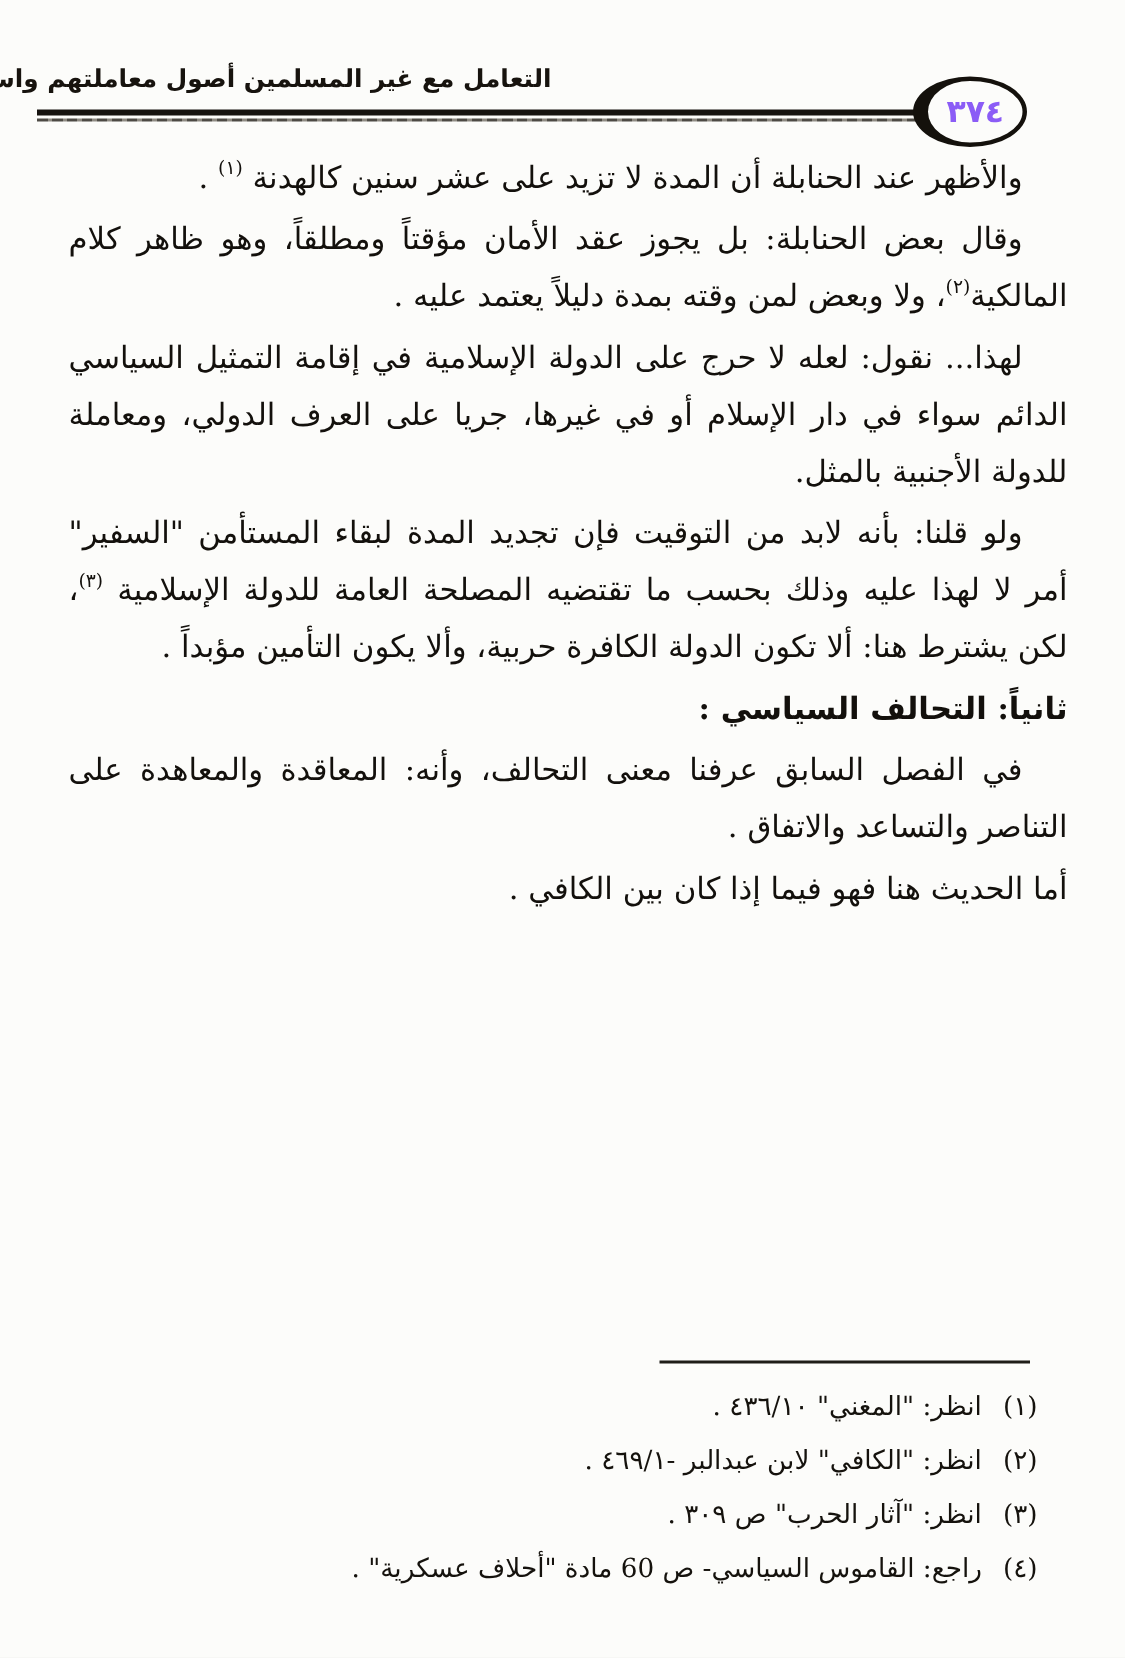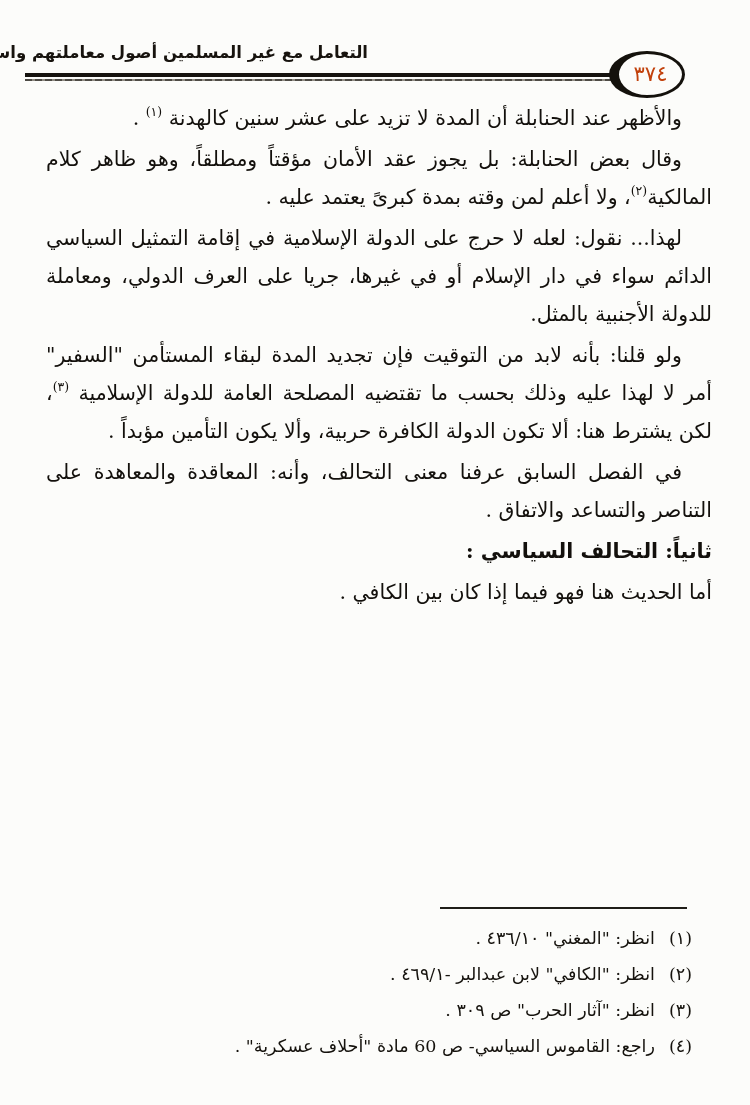--- a/index.html
+++ b/index.html
@@ -34,21 +34,21 @@
   .page-badge {
     position: absolute; top: 51px; left: 609px;
     width: 76px; height: 47px; box-sizing: border-box;
     background: #fcfcfa;
     border: 3px solid #14110c;
     border-left-width: 10px;
     border-radius: 50%;
     display: flex; align-items: center; justify-content: center;
   }
   .page-badge .num {
-    font-size: 21px; font-weight: normal; letter-spacing: 1px; color: #c2410c;
+    font-size: 21px; font-weight: bold; letter-spacing: 1px; color: #8b5cf6;
     transform: translateY(-1px);
   }
 
   
   .body-text {
     position: absolute; top: 99px; right: 38px; left: 46px;
     direction: rtl; text-align: justify;
     font-size: 20.5px; line-height: 38px; color: #13100c;
   }
   .para { margin: 0 0 3px 0; text-indent: 30px; }
@@ -83,25 +83,25 @@
 
   <div class="header-rule-main"></div>
   <div class="header-rule-sub"></div>
 
   <div class="page-badge">
     <span class="num">٣٧٤</span>
   </div>
 
   <div class="body-text">
     <div class="para"><span>والأظهر عند الحنابلة أن المدة لا تزيد على عشر سنين كالهدنة </span><sup class="fn-ref">(١)</sup><span> .</span></div>
-    <div class="para"><span>وقال بعض الحنابلة: بل يجوز عقد الأمان مؤقتاً ومطلقاً، وهو ظاهر كلام المالكية</span><sup class="fn-ref">(٢)</sup><span>، ولا أعلم لمن وقته بمدة كبرىً يعتمد عليه .</span></div>
+    <div class="para"><span>وقال بعض الحنابلة: بل يجوز عقد الأمان مؤقتاً ومطلقاً، وهو ظاهر كلام المالكية</span><sup class="fn-ref">(٢)</sup><span>، ولا وبعض لمن وقته بمدة دليلاً يعتمد عليه .</span></div>
     <div class="para"><span>لهذا... نقول: لعله لا حرج على الدولة الإسلامية في إقامة التمثيل السياسي الدائم سواء في دار الإسلام أو في غيرها، جريا على العرف الدولي، ومعاملة للدولة الأجنبية بالمثل.</span></div>
     <div class="para"><span>ولو قلنا: بأنه لابد من التوقيت فإن تجديد المدة لبقاء المستأمن "السفير" أمر لا لهذا عليه وذلك بحسب ما تقتضيه المصلحة العامة للدولة الإسلامية </span><sup class="fn-ref">(٣)</sup><span>، لكن يشترط هنا: ألا تكون الدولة الكافرة حربية، وألا يكون التأمين مؤبداً .</span></div>
+    <div class="para heading"><span>ثانياً: التحالف السياسي :</span></div>
     <div class="para"><span>في الفصل السابق عرفنا معنى التحالف، وأنه: المعاقدة والمعاهدة على التناصر والتساعد والاتفاق .</span></div>
-    <div class="para heading"><span>ثانياً: التحالف السياسي :</span></div>
     <div class="para no-indent"><span>أما الحديث هنا فهو فيما إذا كان بين الكافي .</span></div>
   </div>
 
   <div class="footnote-rule"></div>
 
   <div class="footnotes">
     <div class="footnote">
       <span class="fn-num">(١)</span>
       <span class="fn-text">انظر: "المغني" ٤٣٦/١٠ .</span>
     </div>

